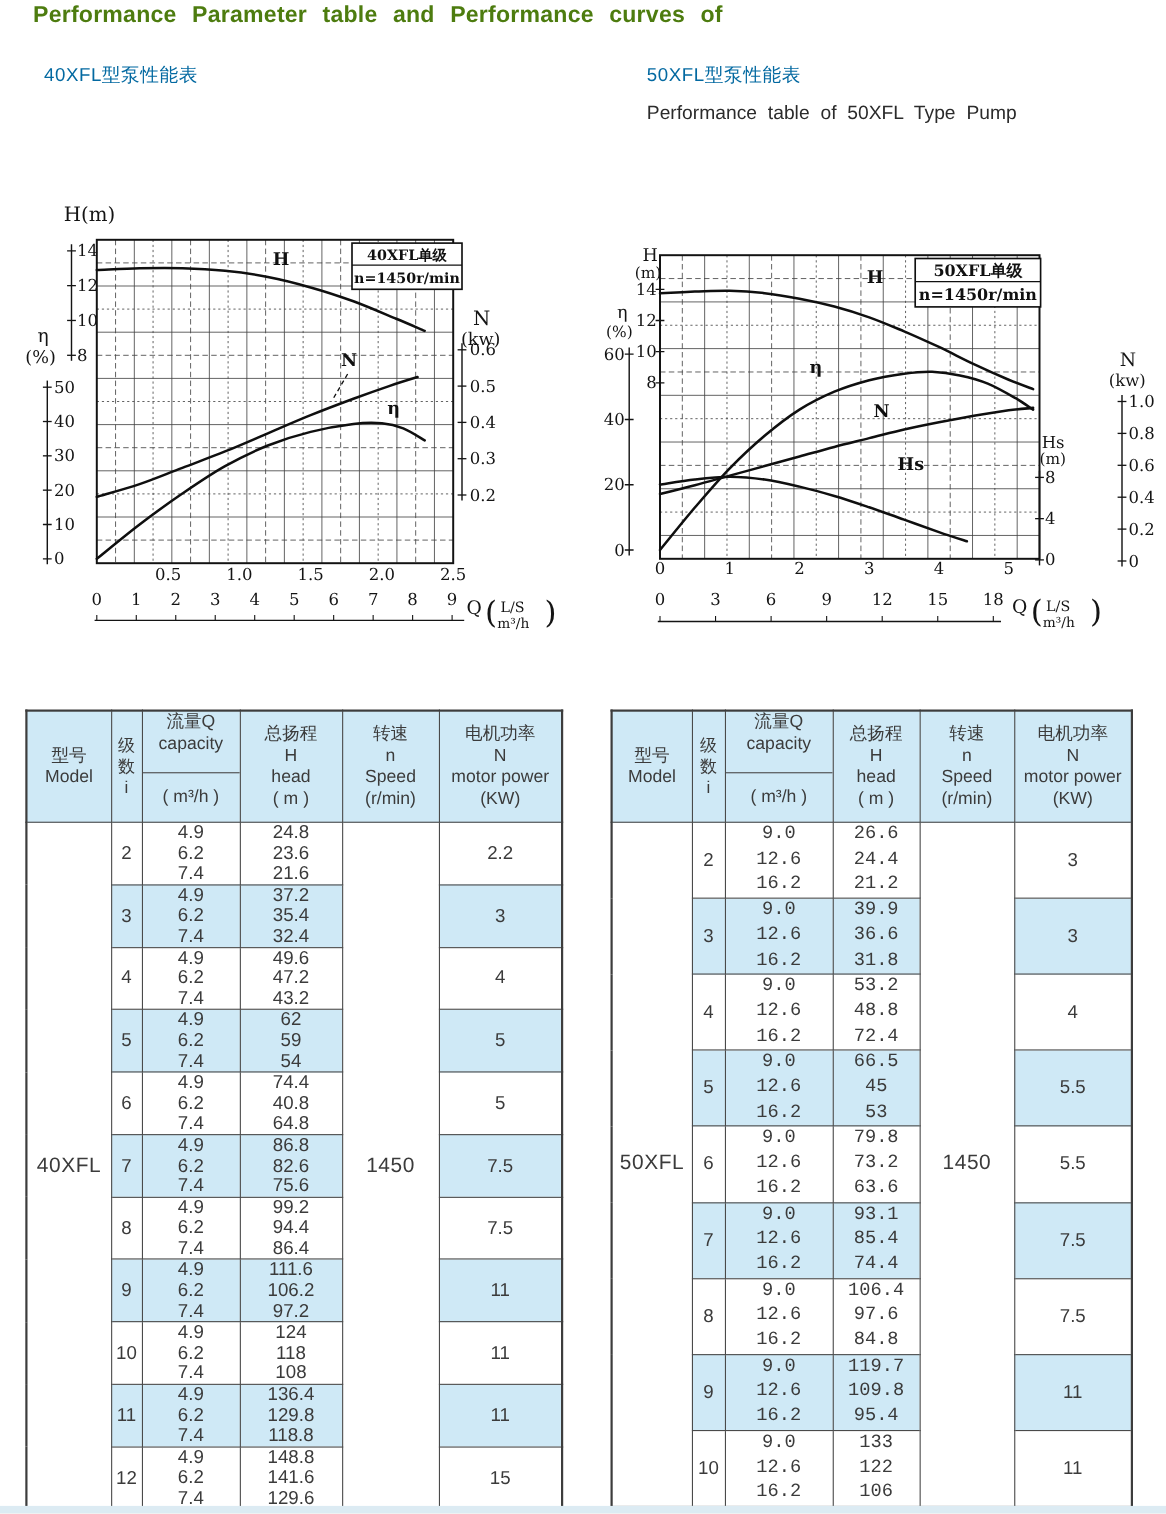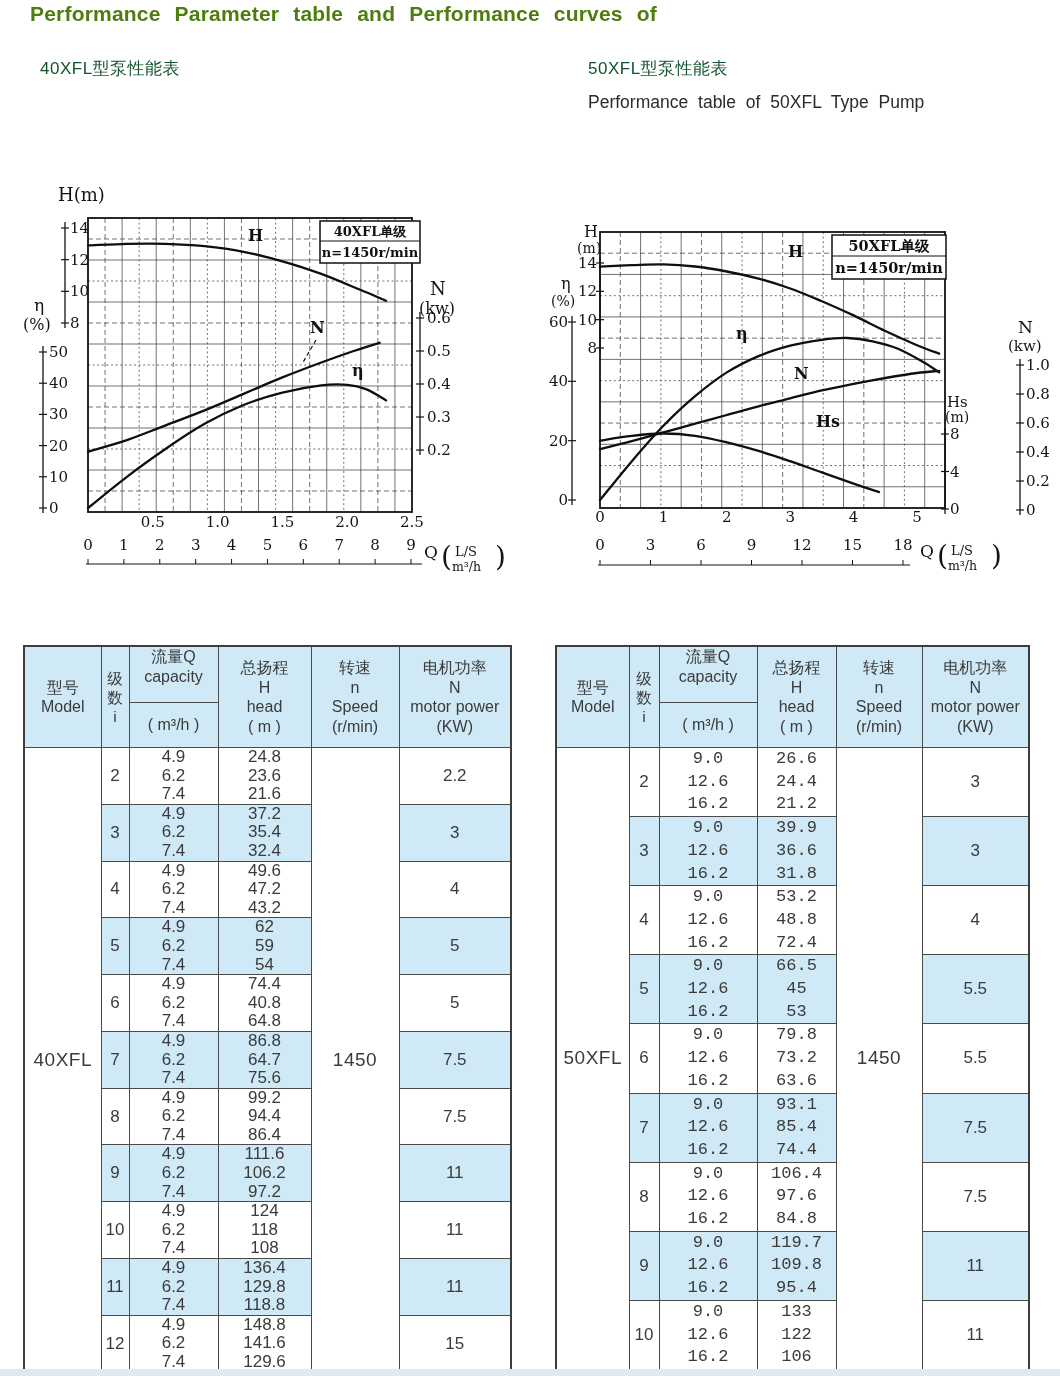--- a/index.html
+++ b/index.html
@@ -1,20 +1,20 @@
 <!DOCTYPE html>
 <html><head>
 <meta charset="utf-8">
 <style>
   html,body{margin:0;padding:0;background:#e8e8e8;}
   .page{position:relative;width:1060px;height:1376px;background:#ffffff;overflow:hidden;
         font-family:"Liberation Sans",sans-serif;}
   .title{position:absolute;left:30px;top:2px;font-size:21px;font-weight:bold;color:#4d7c0f;
          word-spacing:8px;letter-spacing:0.2px;}
-  .subzh{position:absolute;top:57px;font-size:17px;color:#14532d;letter-spacing:0.5px;}
+  .subzh{position:absolute;top:57px;font-size:17px;color:#0369a1;letter-spacing:0.5px;}
   .suben{position:absolute;top:92px;font-size:17.5px;color:#2b2b2b;word-spacing:5px;}
   svg.chart{position:absolute;}
   .twrap{position:absolute;}
   table.ptable{border-collapse:collapse;table-layout:fixed;background:#fff;
         border:2px solid #3d3d3d;color:#3b3b3b;}
   .ptable th,.ptable td{border-left:1px solid #4a4a4a;border-right:1px solid #4a4a4a;
         text-align:center;padding:0;font-weight:normal;}
   .ptable thead th{background:#cfe9f6;border-bottom:1px solid #4a4a4a;height:100px;
         font-size:16px;line-height:20px;vertical-align:middle;}
   .ptable tbody tr:nth-child(even){background:#cfe9f6;}
@@ -425,21 +425,21 @@
           </tr>
           <tr>
             <td class="stage gb">7</td>
             <td class="gb">
               <div class="v">4.9</div>
               <div class="v">6.2</div>
               <div class="v">7.4</div>
             </td>
             <td class="gb">
               <div class="v">86.8</div>
-              <div class="v">64.7</div>
+              <div class="v">82.6</div>
               <div class="v">75.6</div>
             </td>
             <td class="power gb">7.5</td>
           </tr>
           <tr>
             <td class="stage gb">8</td>
             <td class="gb">
               <div class="v">4.9</div>
               <div class="v">6.2</div>
               <div class="v">7.4</div>

